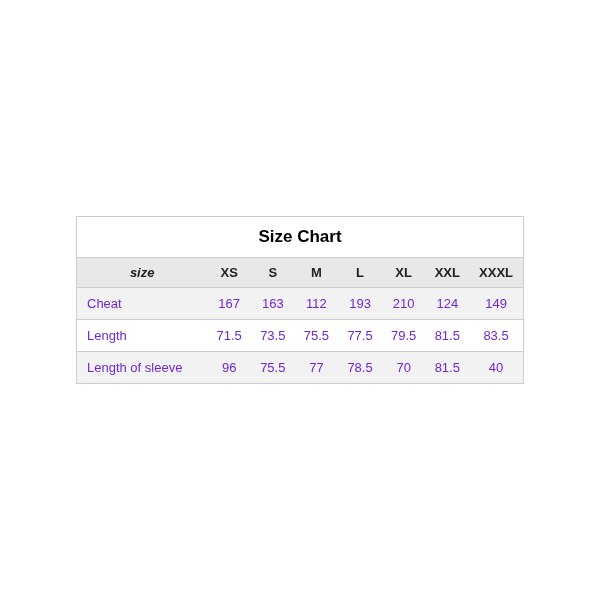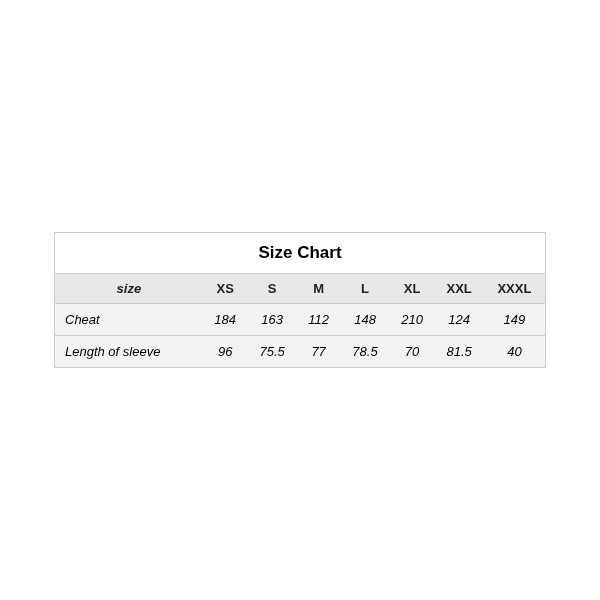--- a/index.html
+++ b/index.html
@@ -12,21 +12,21 @@
       width: 600px;
       height: 600px;
       background: #ffffff;
       display: flex;
       align-items: center;
       justify-content: center;
       font-family: Arial, sans-serif;
     }
 
     .container {
-      width: 492px;
+      width: 448px;
     }
 
     .size-chart-table {
       width: 100%;
       border-collapse: collapse;
       border: 1px solid #cccccc;
     }
 
     .title-row td {
       text-align: center;
@@ -51,22 +51,21 @@
 
     .header-row td:first-child {
       font-style: italic;
     }
 
     .data-row td {
       text-align: center;
       font-size: 13px;
       padding: 8px 6px;
       border-bottom: 1px solid #cccccc;
-      color: #000000;
-      font-style: italic;
+      color: #6d28d9;
     }
 
     .data-row td:first-child {
       text-align: left;
       padding-left: 10px;
       font-size: 13px;
     }
 
     .data-row.shaded {
       background: #f2f2f2;
@@ -92,27 +91,37 @@
         <td>M</td>
         <td>L</td>
         <td>XL</td>
         <td>XXL</td>
         <td>XXXL</td>
       </tr>
     </thead>
     <tbody id="table-body">
     <tr class="data-row shaded">
           <td>Cheat</td>
-          <td>184</td>
+          <td>167</td>
           <td>163</td>
           <td>112</td>
-          <td>148</td>
+          <td>193</td>
           <td>210</td>
           <td>124</td>
           <td>149</td>
+        </tr>
+        <tr class="data-row white">
+          <td>Length</td>
+          <td>71.5</td>
+          <td>73.5</td>
+          <td>75.5</td>
+          <td>77.5</td>
+          <td>79.5</td>
+          <td>81.5</td>
+          <td>83.5</td>
         </tr>
         <tr class="data-row shaded">
           <td>Length of sleeve</td>
           <td>96</td>
           <td>75.5</td>
           <td>77</td>
           <td>78.5</td>
           <td>70</td>
           <td>81.5</td>
           <td>40</td>

